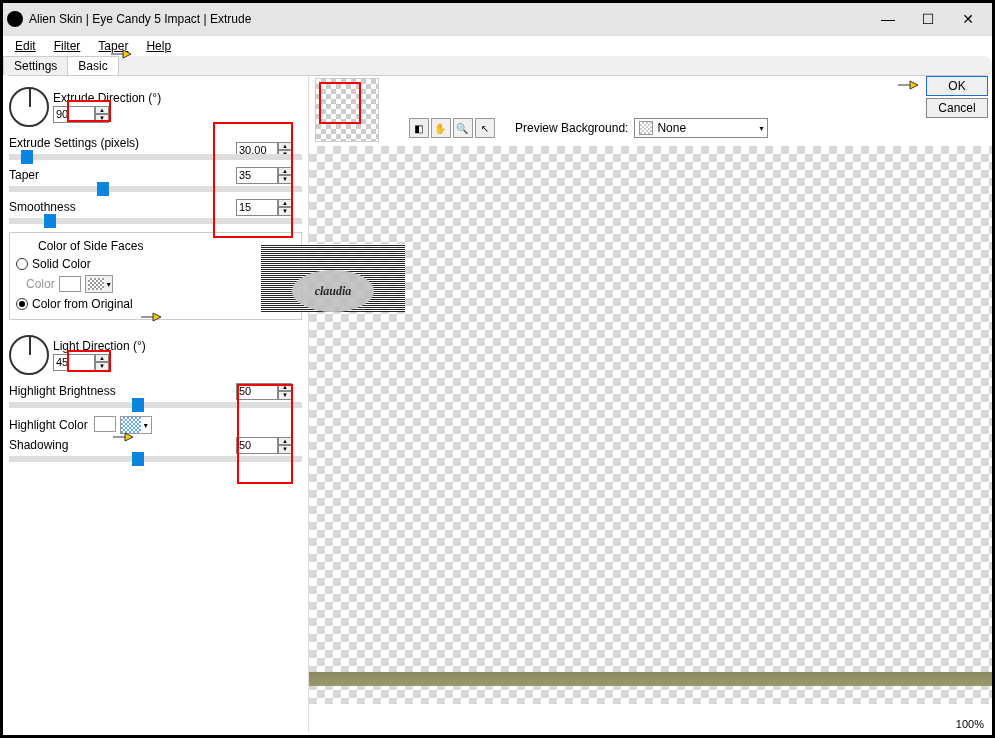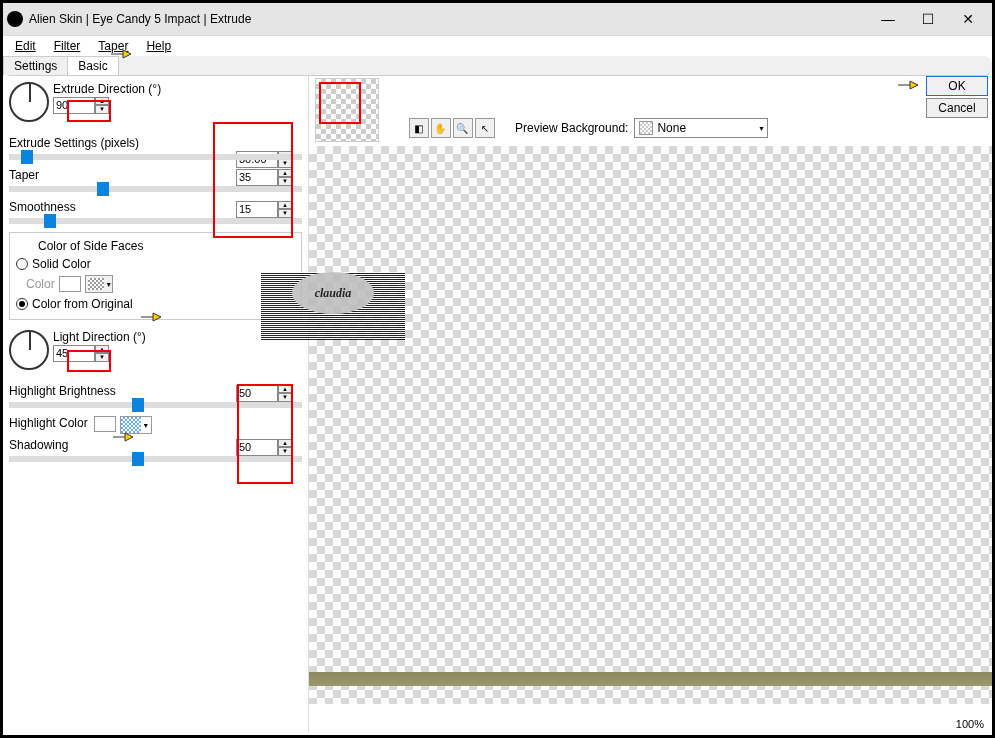--- a/index.html
+++ b/index.html
@@ -10,21 +10,21 @@
 .winbtns { display: flex; }
 .winbtn { width: 40px; height: 24px; display: flex; align-items: center; justify-content: center; font-size: 14px; }
 .menubar { height: 20px; display: flex; align-items: center; padding: 0 4px; gap: 2px; background: #fff; }
 .menubar span { padding: 2px 8px; text-decoration: underline; }
 .tabs { display: flex; background: #f0f0f0; border-bottom: 1px solid #ccc; border-radius: 8px; }
 .tab { padding: 2px 10px; background: #f0f0f0; border: 1px solid #ccc; border-bottom: none; margin-right: -1px; font-size: 12px; }
 .tab.active { background: #fff; }
 .main { display: flex; height: calc(100% - 76px); }
 .leftpanel { width: 306px; border-right: 1px solid #ddd; padding: 6px; position: relative; }
 .rightpanel { flex: 1; position: relative; }
-.row { display: flex; margin-bottom: 4px; position: relative; }
+.row { display: flex; align-items: center; margin-bottom: 4px; position: relative; }
 .label { font-size: 12px; }
 .dial { width: 40px; height: 40px; border: 2px solid #333; border-radius: 50%; position: relative; margin-right: 4px; }
 .dial::after { content:''; position:absolute; left:50%; top:0; width:2px; height:50%; background:#333; transform-origin: bottom; }
 .spinner { display: flex; align-items: center; height: 18px; }
 .spinner input { width: 42px; height: 17px; border: 1px solid #888; font-size: 11px; padding: 0 2px; }
 .spinner .btns { display: flex; flex-direction: column; width: 14px; height: 17px; }
 .spinner .btns div { flex: 1; border: 1px solid #888; background: #f0f0f0; font-size: 6px; line-height: 6px; text-align: center; }
 .slider-track { height: 6px; background: #ddd; position: relative; margin: 4px 0 8px 0; }
 .slider-thumb { width: 12px; height: 14px; background: #0b84e0; position: absolute; top: -4px; transform: translateX(-50%); }
 .group { border: 1px solid #ccc; padding: 6px; margin-top: 6px; margin-bottom: 10px; }
@@ -46,21 +46,21 @@
 .preview-bg { position: absolute; left: 206px; top: 42px; display: flex; align-items: center; gap: 6px; }
 .combo { border: 1px solid #888; width: 134px; height: 20px; display: flex; align-items: center; padding: 0 4px; background: #fff; }
 .combo .sw { width:14px; height:14px; background:repeating-conic-gradient(#ccc 0 25%,#fff 0 50%) 0 0/4px 4px; border:1px solid #999; margin-right:4px; }
 .combo .arrow { margin-left: auto; font-size: 8px; }
 .actionbtn { width: 62px; height: 20px; border: 1px solid #888; background: #f0f0f0; text-align: center; font-size: 12px; line-height: 18px; }
 .actionbtn.ok { border: 1px solid #1a6fd6; }
 .actions { position: absolute; right: 4px; top: 0px; display:flex; flex-direction:column; gap:2px; align-items:flex-end; }
 .checker-big { position: absolute; left: 0; top: 70px; right: 0; bottom: 28px; background: repeating-conic-gradient(#d8d8d8 0 25%, #fff 0 50%) 0 0/16px 16px; }
 .zoom { position: absolute; right: 8px; bottom: 2px; font-size: 11px; }
 .bottom-line { position: absolute; left:0; right:0; bottom:18px; height:14px; background: linear-gradient(#8b8a5f,#9b9a6e); }
-.watermark { position:absolute; left: 258px; top: 269px; width: 144px; height: 68px; display:flex; align-items:flex-start; justify-content:center; background: repeating-linear-gradient(#fff 0 1px,#000 1px 2px); opacity:0.85; }
+.watermark { position:absolute; left: 258px; top: 241px; width: 144px; height: 68px; display:flex; align-items:flex-end; justify-content:center; background: repeating-linear-gradient(#fff 0 1px,#000 1px 2px); opacity:0.85; }
 .watermark .oval { width: 82px; height: 42px; background:#bbb; border-radius:50%; display:flex; align-items:center; justify-content:center; font-family: serif; font-size:12px; font-style:italic; font-weight:bold; }
 .hl-swatch { width: 22px; height: 16px; border: 1px solid #999; background: #fff; }
 .hl-dd { width: 32px; height: 18px; border: 1px solid #999; display:flex; }
 .hl-dd .c { width: 20px; background: repeating-conic-gradient(#6af 0 25%, #fff 0 50%) 0 0/4px 4px; }
 .hl-dd .a { flex:1; font-size:8px; display:flex; align-items:center; justify-content:center; }
 .spinner-right { position:absolute; right:10px; }
 .disabled-label { color: #999; }
 </style>
 </head>
 <body>

